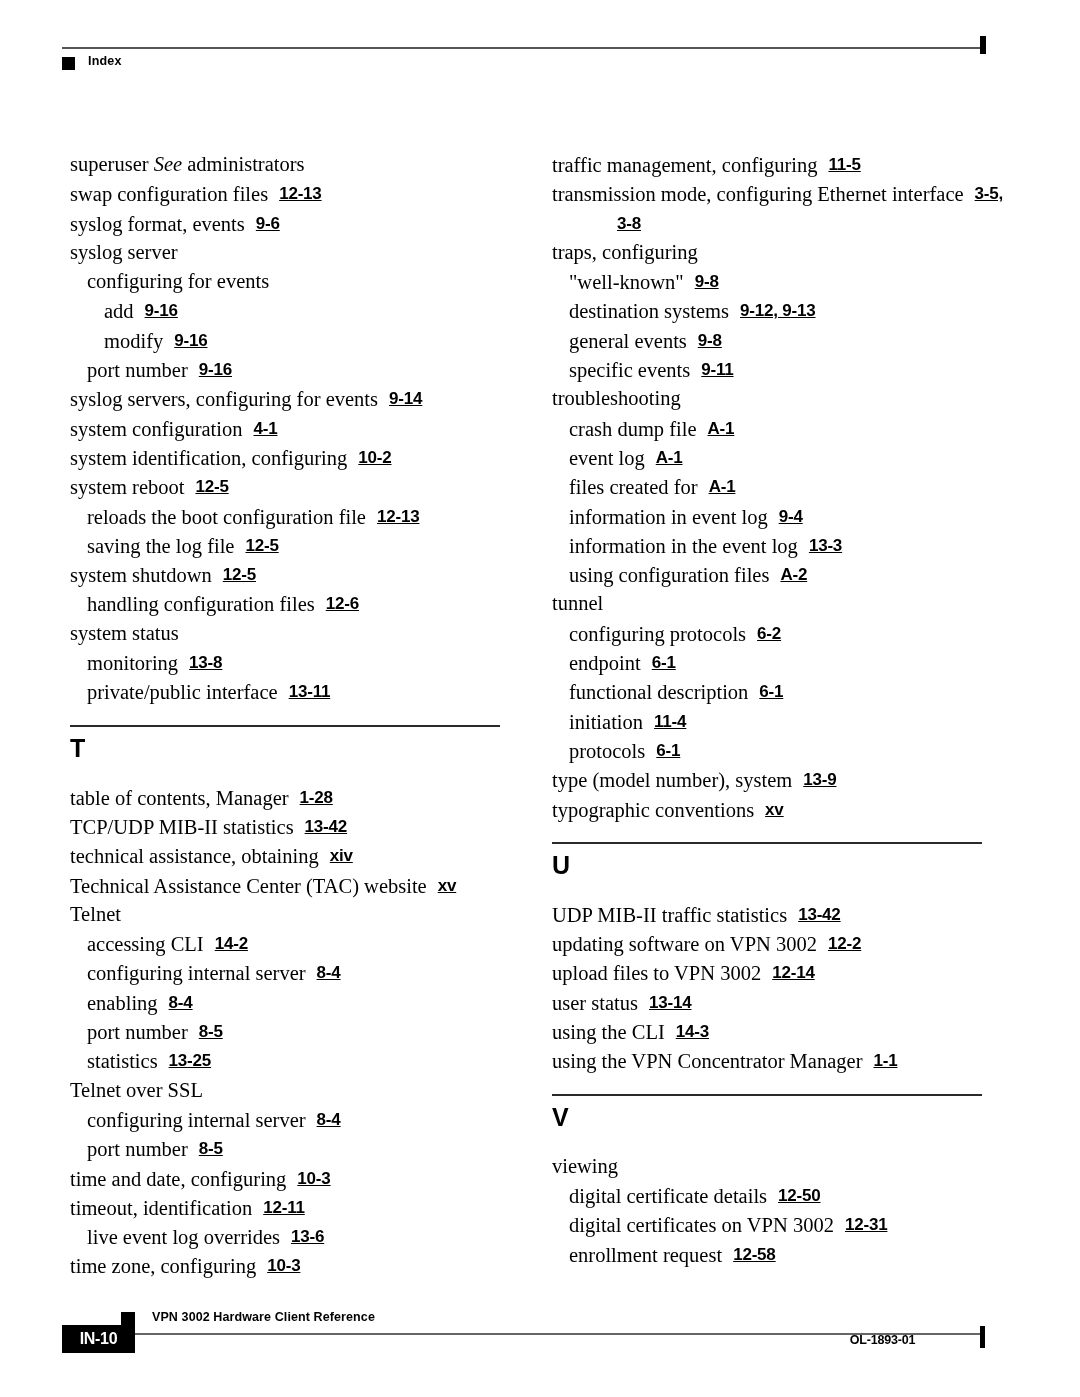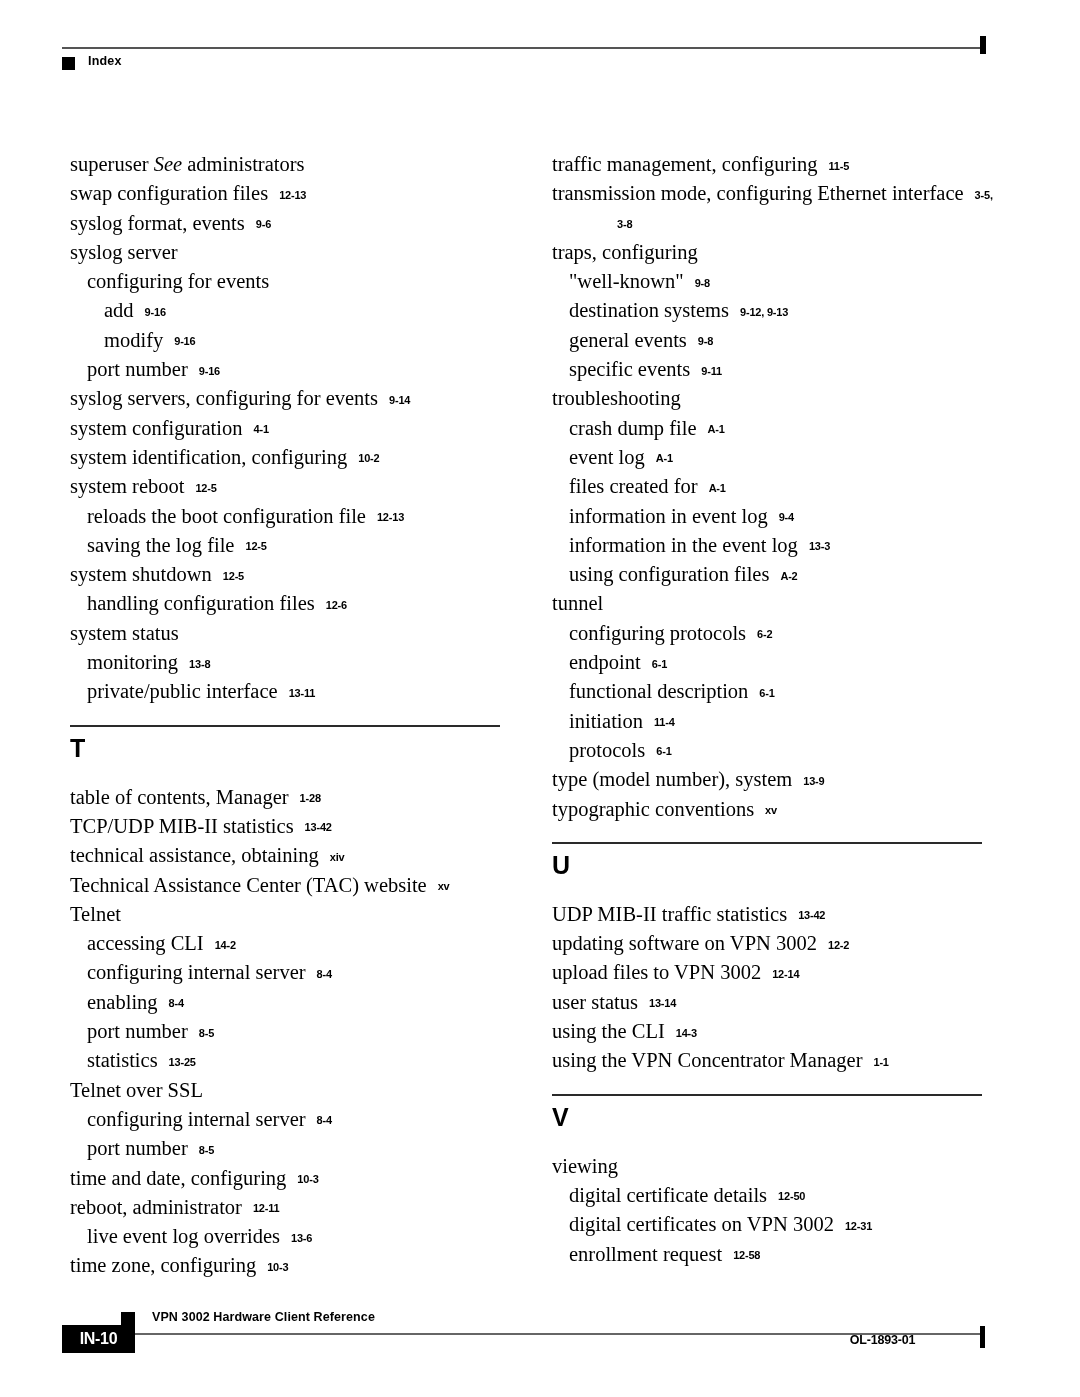--- a/index.html
+++ b/index.html
@@ -80,24 +80,25 @@
   .entry.lvl1 { padding-left: 17px; }
   .entry.lvl2 { padding-left: 34px; }
   .entry.cont { padding-left: 61px; }
 
   .entry .term { font-style: normal; }
   .entry .see  { font-style: italic; }
 
   .pg {
     font-family: "Liberation Sans", sans-serif;
     font-weight: bold;
-    font-size: 11px;
+    font-size: 17px;
     letter-spacing: -0.2px;
     vertical-align: 1.5px;
     margin-left: 11px;
+    text-decoration: underline;
   }
   .entry.cont .pg { margin-left: 4px; }
 
   
   .letter-block {
     height: 76px;
     position: relative;
   }
   .letter-rule {
     position: absolute;
@@ -236,21 +237,21 @@
     <div class="entry lvl0"><span class="term">Telnet</span></div>
     <div class="entry lvl1"><span class="term">accessing CLI</span><span class="pg">14-2</span></div>
     <div class="entry lvl1"><span class="term">configuring internal server</span><span class="pg">8-4</span></div>
     <div class="entry lvl1"><span class="term">enabling</span><span class="pg">8-4</span></div>
     <div class="entry lvl1"><span class="term">port number</span><span class="pg">8-5</span></div>
     <div class="entry lvl1"><span class="term">statistics</span><span class="pg">13-25</span></div>
     <div class="entry lvl0"><span class="term">Telnet over SSL</span></div>
     <div class="entry lvl1"><span class="term">configuring internal server</span><span class="pg">8-4</span></div>
     <div class="entry lvl1"><span class="term">port number</span><span class="pg">8-5</span></div>
     <div class="entry lvl0"><span class="term">time and date, configuring</span><span class="pg">10-3</span></div>
-    <div class="entry lvl0"><span class="term">reboot, administrator</span><span class="pg">12-11</span></div>
+    <div class="entry lvl0"><span class="term">timeout, identification</span><span class="pg">12-11</span></div>
     <div class="entry lvl1"><span class="term">live event log overrides</span><span class="pg">13-6</span></div>
     <div class="entry lvl0"><span class="term">time zone, configuring</span><span class="pg">10-3</span></div>
   </div>
 
 <div class="column" id="right-column">
     <div class="entry lvl0"><span class="term">traffic management, configuring</span><span class="pg">11-5</span></div>
     <div class="entry lvl0"><span class="term">transmission mode, configuring Ethernet interface</span><span class="pg">3-5,</span></div>
     <div class="entry cont"><span class="pg">3-8</span></div>
     <div class="entry lvl0"><span class="term">traps, configuring</span></div>
     <div class="entry lvl1"><span class="term">"well-known"</span><span class="pg">9-8</span></div>

